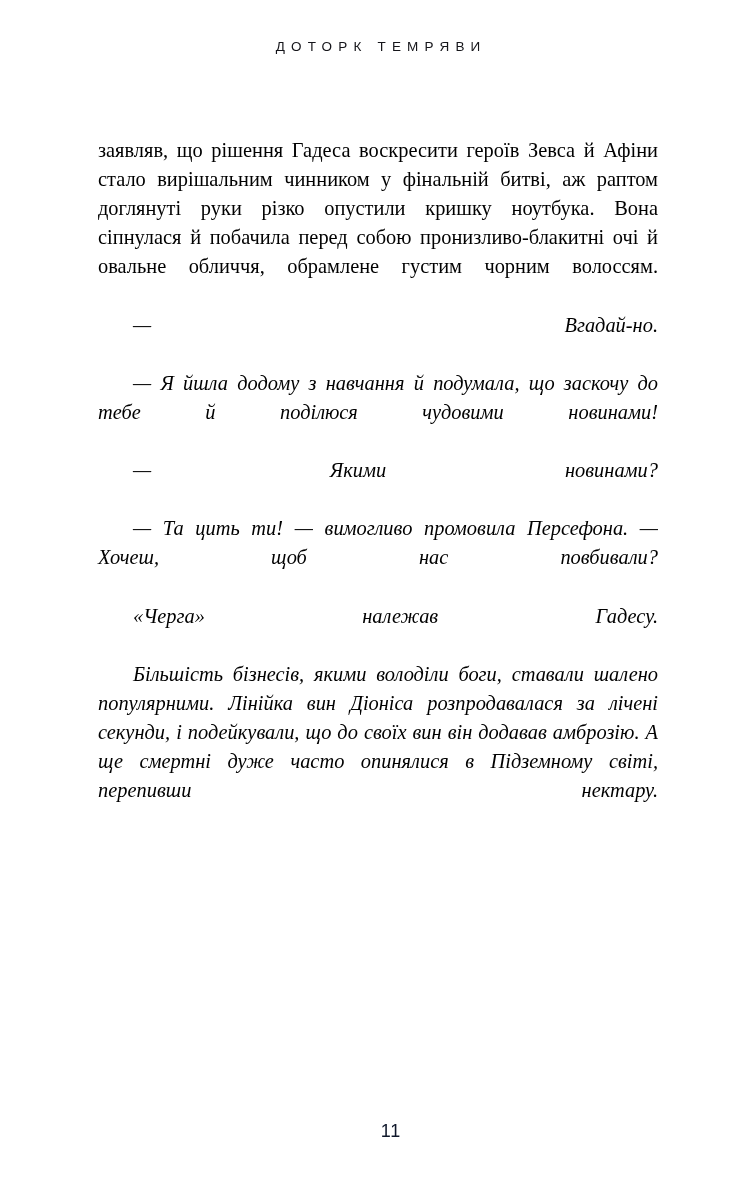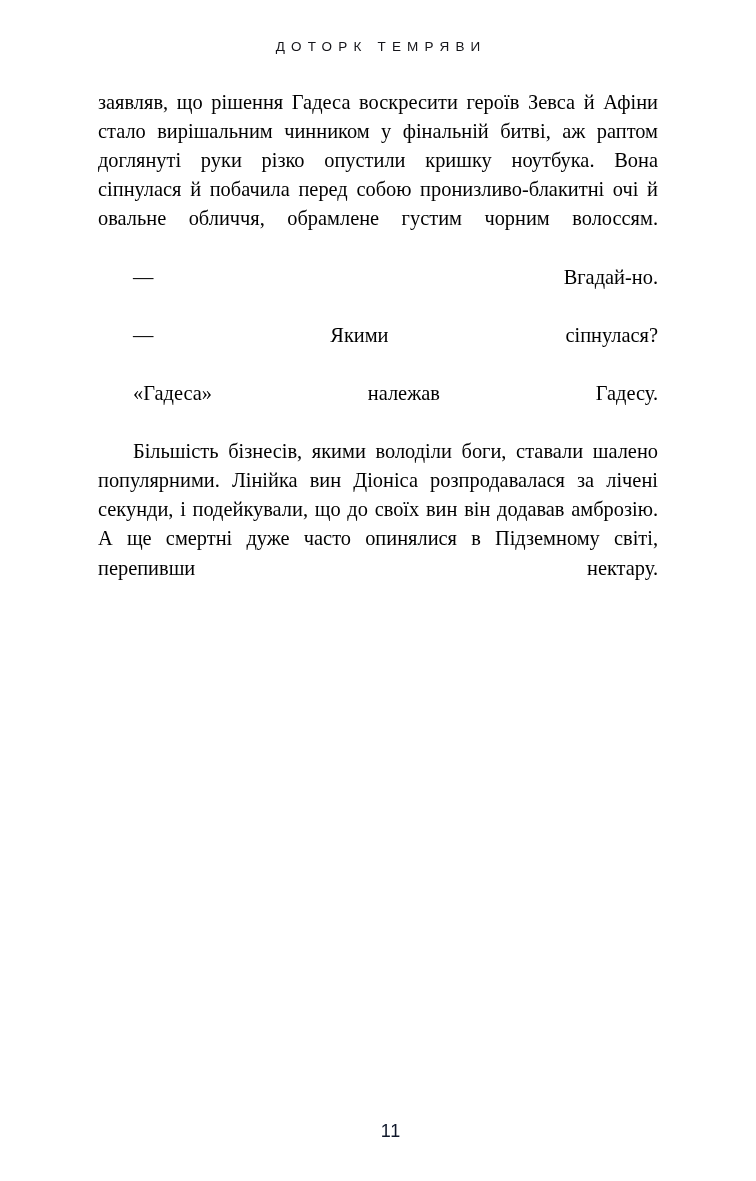--- a/index.html
+++ b/index.html
@@ -55,24 +55,26 @@
     text-align: justify;
     text-justify: inter-word;
     color: #010101;
     hyphens: manual;
     -webkit-hyphens: manual;
   }
 
   
   .para.continued {
     text-indent: 0;
+    margin-top: 48px;
   }
 
   .para.indent {
     text-indent: 35px;
+    font-style: italic;
   }
 
   
   .para::after {
     content: "";
     display: inline-block;
     width: 100%;
   }
 
   
@@ -93,21 +95,23 @@
 <body>
 
 <div class="page">
 
   <div class="running-head">ДОТОРК ТЕМРЯВИ</div>
 
   <div class="text-block">
 
     <p class="para continued">заявляв, що рішення Гадеса воскресити героїв Зевса й Афіни стало вирішальним чинником у фінальній битві, аж раптом доглянуті руки різко опустили кришку ноутбука. Вона сіпнулася й побачила перед собою пронизливо-блакитні очі й овальне обличчя, обрамлене густим чорним волоссям.</p>
     <p class="para indent">— Вгадай-но.</p>
-    <p class="para indent">— Якими сіпнулася?</p>
-    <p class="para indent">«Гадеса» належав Гадесу.</p>
+    <p class="para indent">— Я йшла додому з навчання й подумала, що заскочу до тебе й поділюся чудовими новинами!</p>
+    <p class="para indent">— Якими новинами?</p>
+    <p class="para indent">— Та цить ти! — вимогливо промовила Персефона. — Хочеш, щоб нас повбивали?</p>
+    <p class="para indent">«Черга» належав Гадесу.</p>
     <p class="para indent">Більшість бізнесів, якими володіли боги, ставали шалено популярними. Лінійка вин Діоніса розпродавалася за лічені секунди, і подейкували, що до своїх вин він додавав амброзію. А ще смертні дуже часто опинялися в Підземному світі, перепивши нектару.</p>
 
   </div>
 
   <div class="folio">11</div>
 
 </div>
 
 </body></html>

